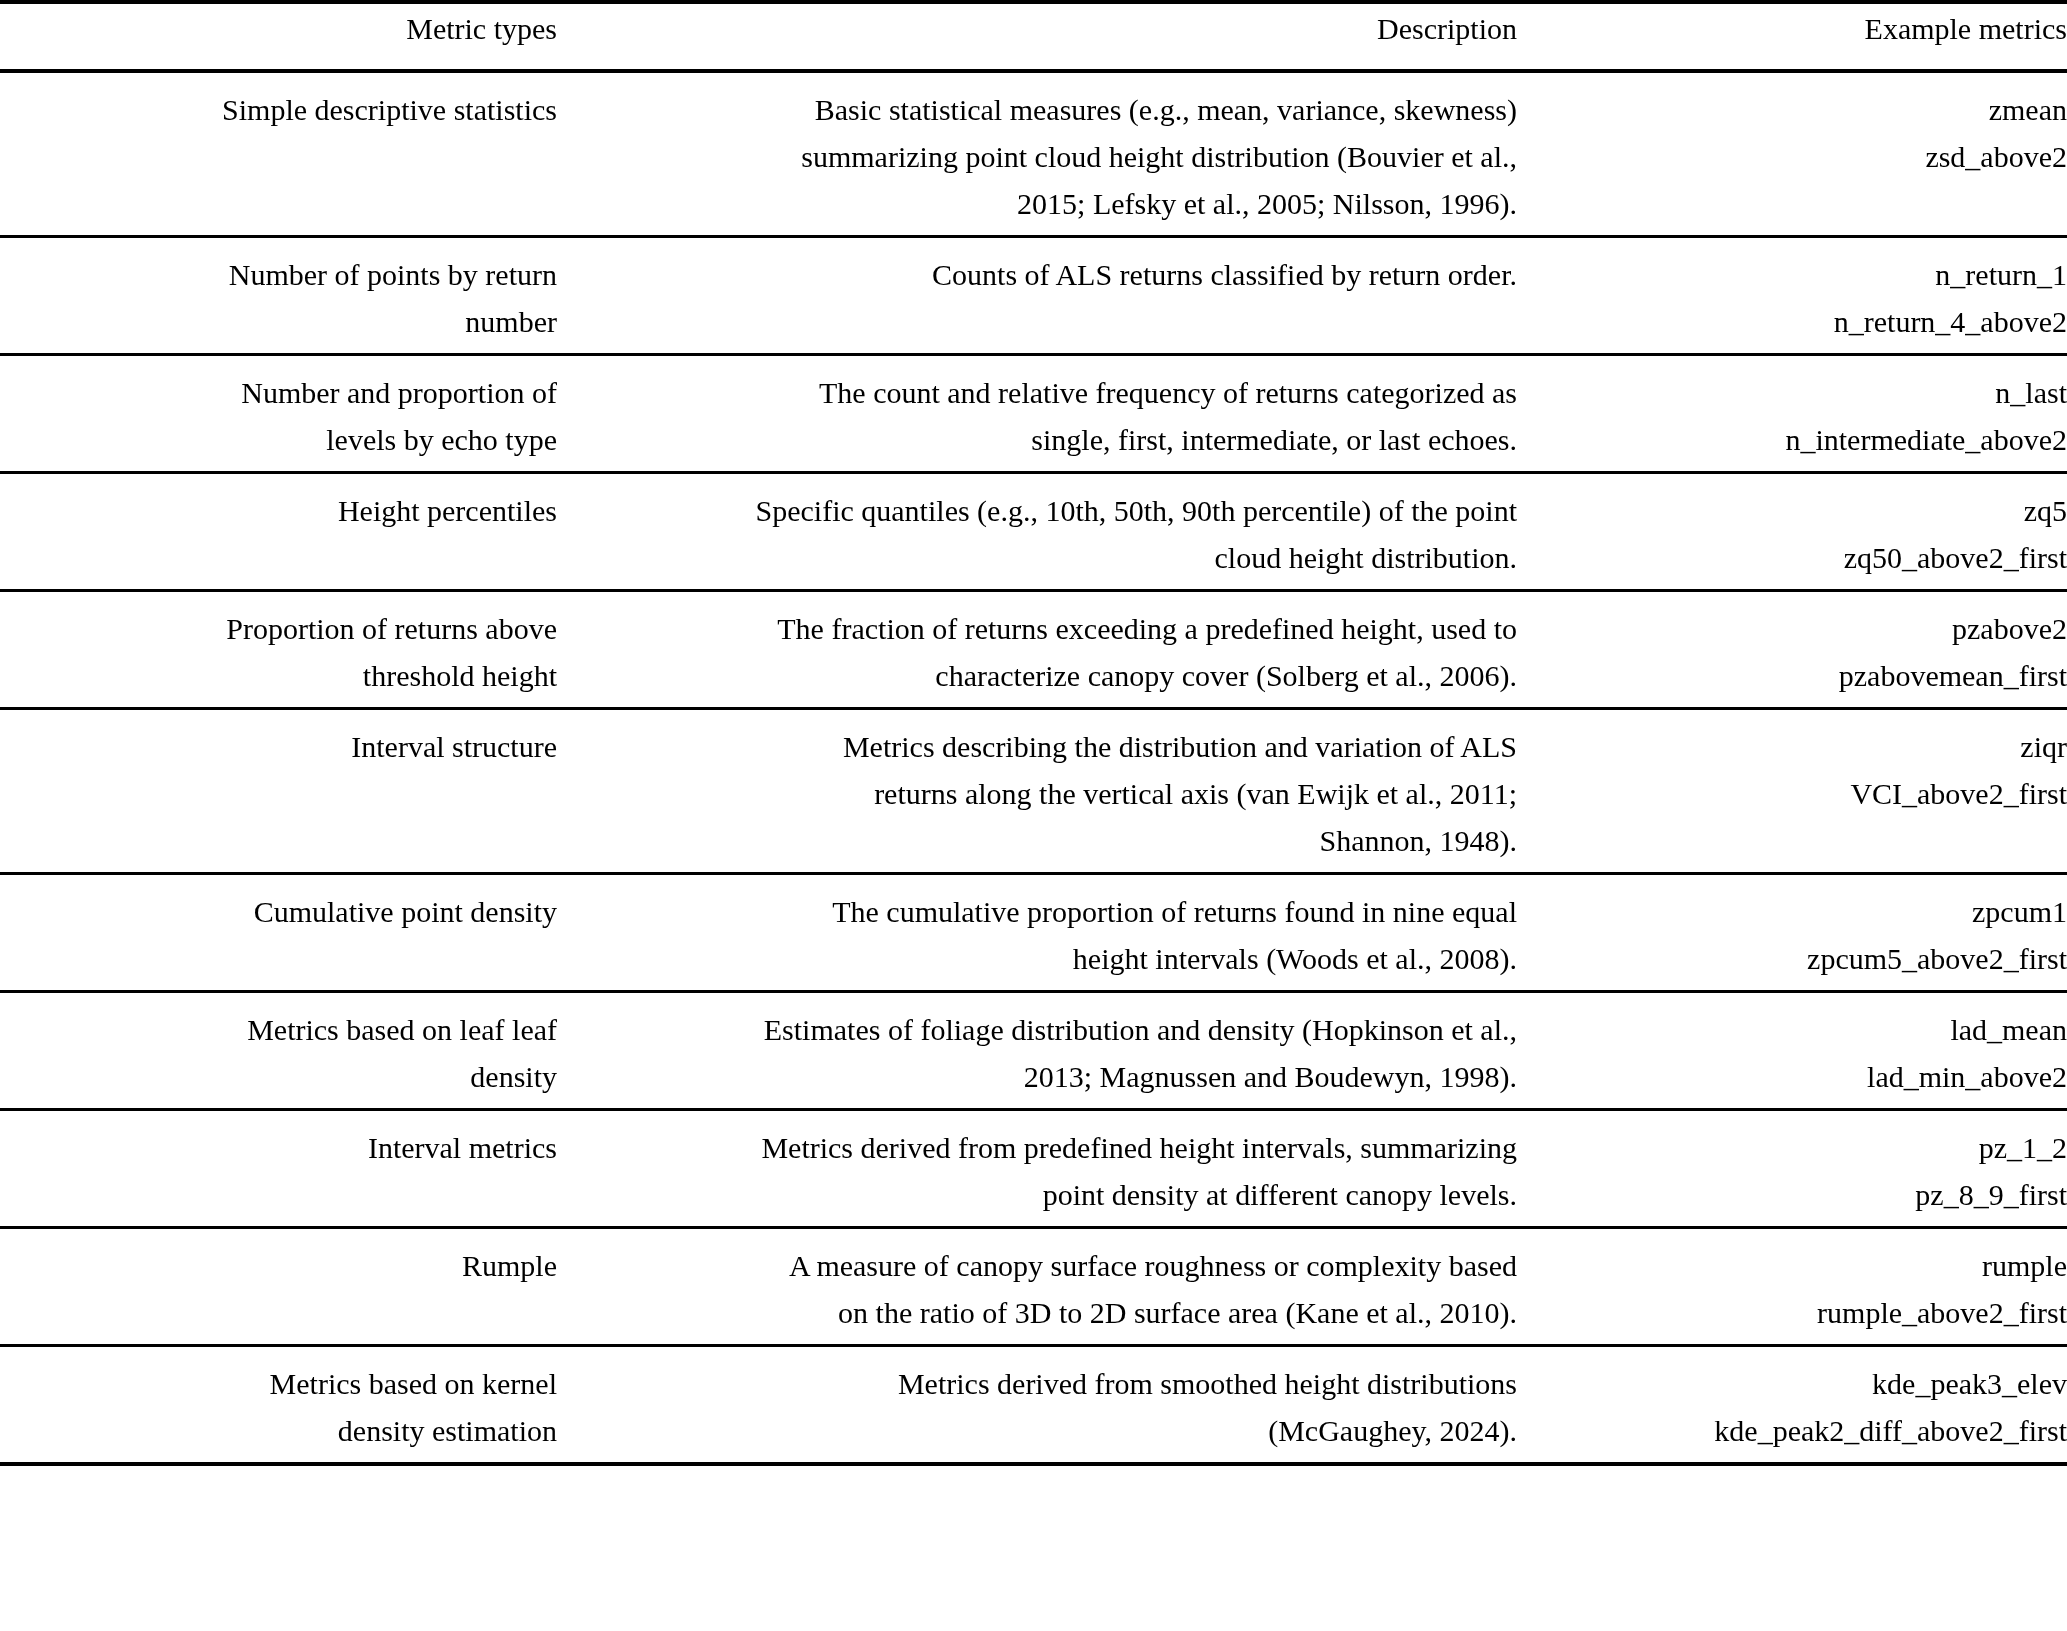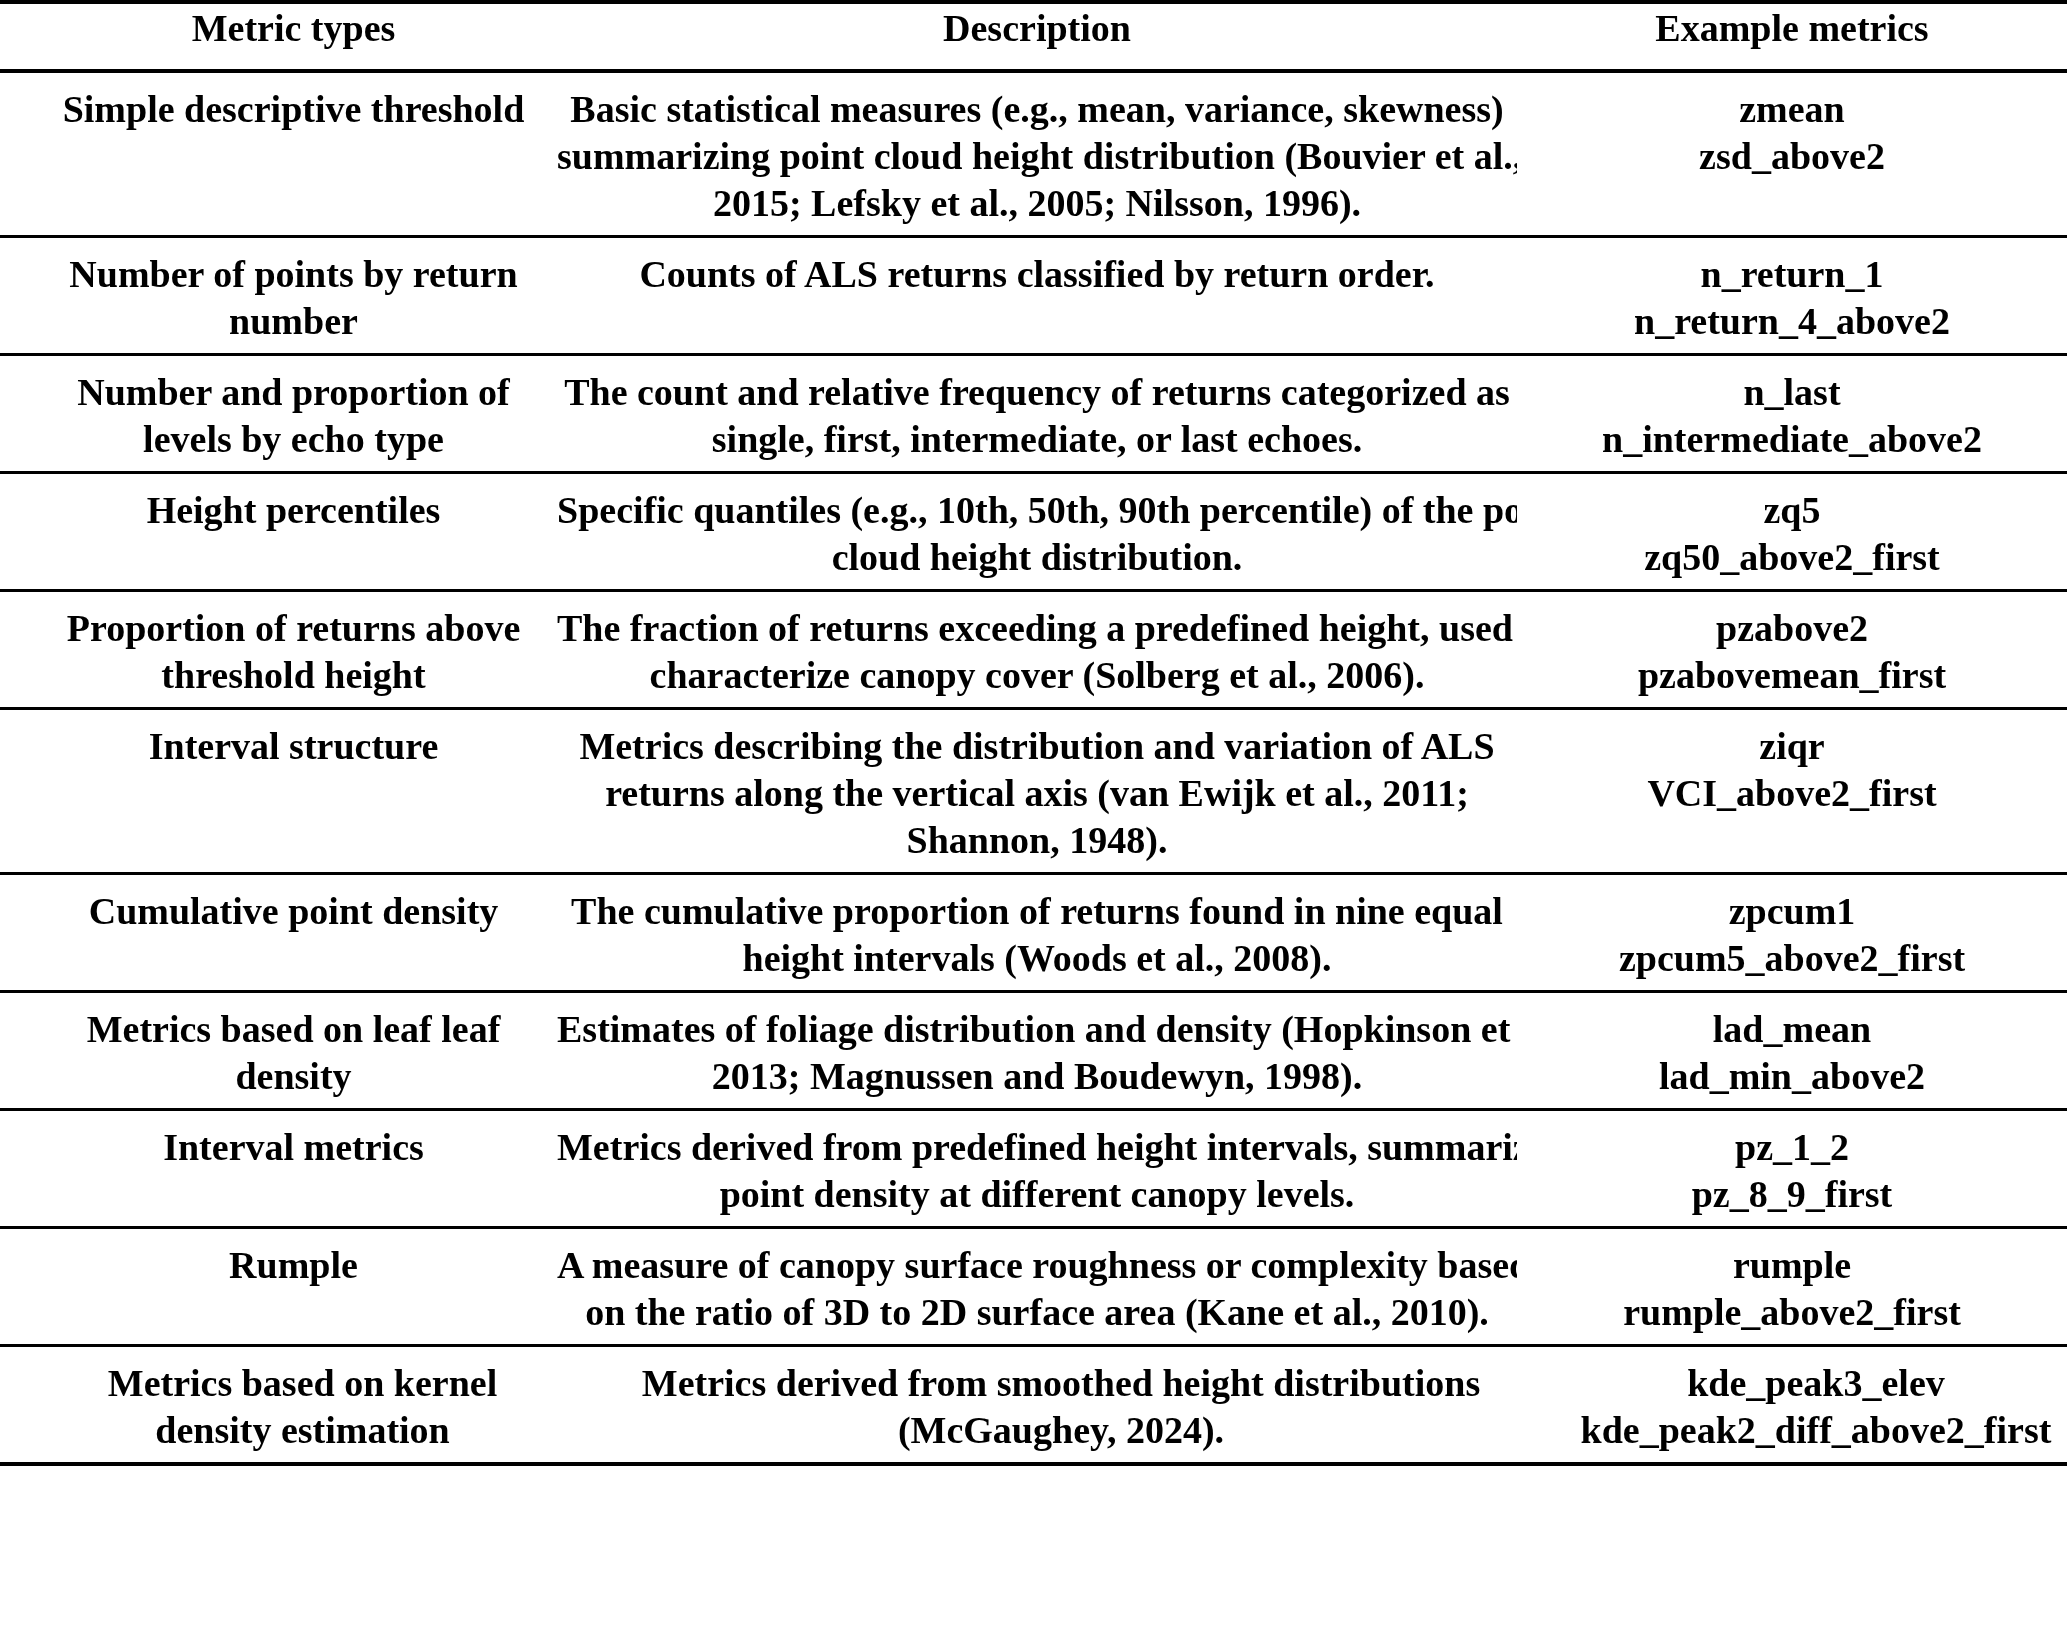--- a/index.html
+++ b/index.html
@@ -18,23 +18,23 @@
     border-collapse: collapse;
     table-layout: fixed;
     width: 2067px;
     border-top: 4px solid #000;
   }
   col.c1 { width: 557px; }
   col.c2 { width: 960px; }
   col.c3 { width: 550px; }
   th, td {
     vertical-align: top;
-    text-align: center;
-    font-weight: bold;
-    font-size: 38px;
+    text-align: right;
+    font-weight: normal;
+    font-size: 30px;
     line-height: 47px;
     white-space: pre;        
     padding: 13px 0 8px 0;
     overflow: hidden;
   }
   th.col1, td.col1 { padding-left: 30px; }
   thead th {
     border-bottom: 4px solid #000;
     padding-top: 1px;
     padding-bottom: 17px;
@@ -58,21 +58,21 @@
   </colgroup>
   <thead>
     <tr>
       <th class="col1">Metric types</th>
       <th class="col2">Description</th>
       <th class="col3">Example metrics</th>
     </tr>
   </thead>
   <tbody>
     <tr>
-      <td class="col1">Simple descriptive threshold</td>
+      <td class="col1">Simple descriptive statistics</td>
       <td class="col2">Basic statistical measures (e.g., mean, variance, skewness)
 summarizing point cloud height distribution (Bouvier et al.,
 2015; Lefsky et al., 2005; Nilsson, 1996).</td>
       <td class="col3">zmean
 zsd_above2</td>
     </tr>
     <tr>
       <td class="col1">Number of points by return
 number</td>
       <td class="col2">Counts of ALS returns classified by return order.</td>

